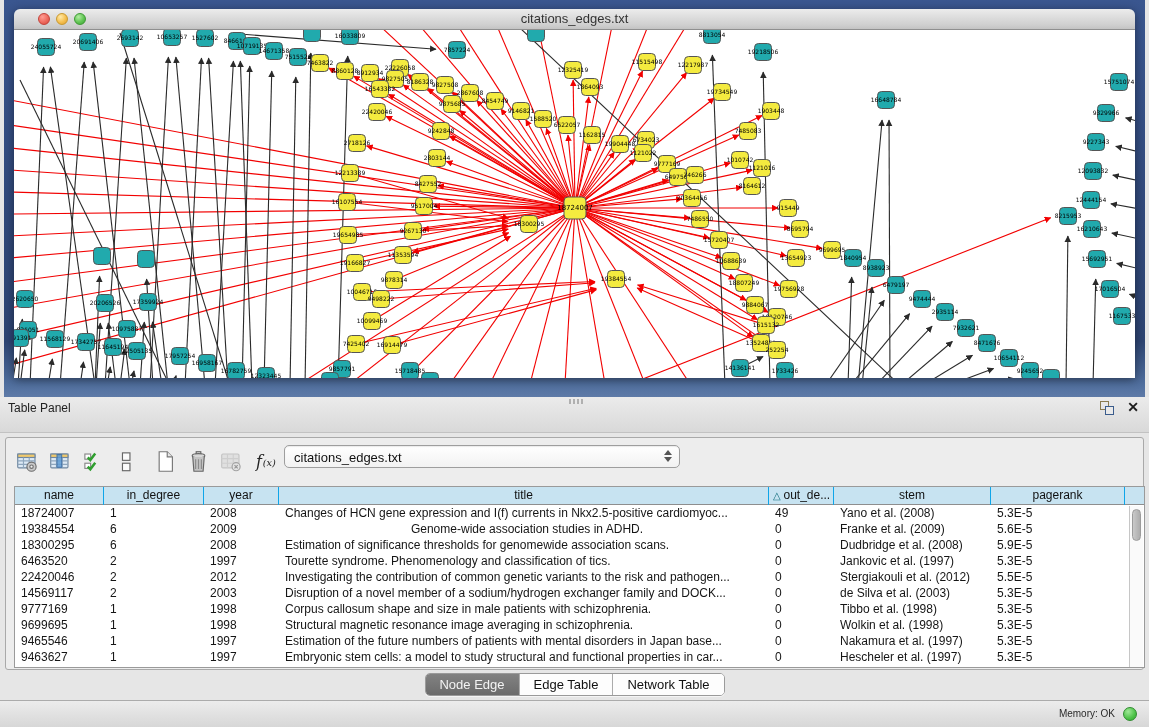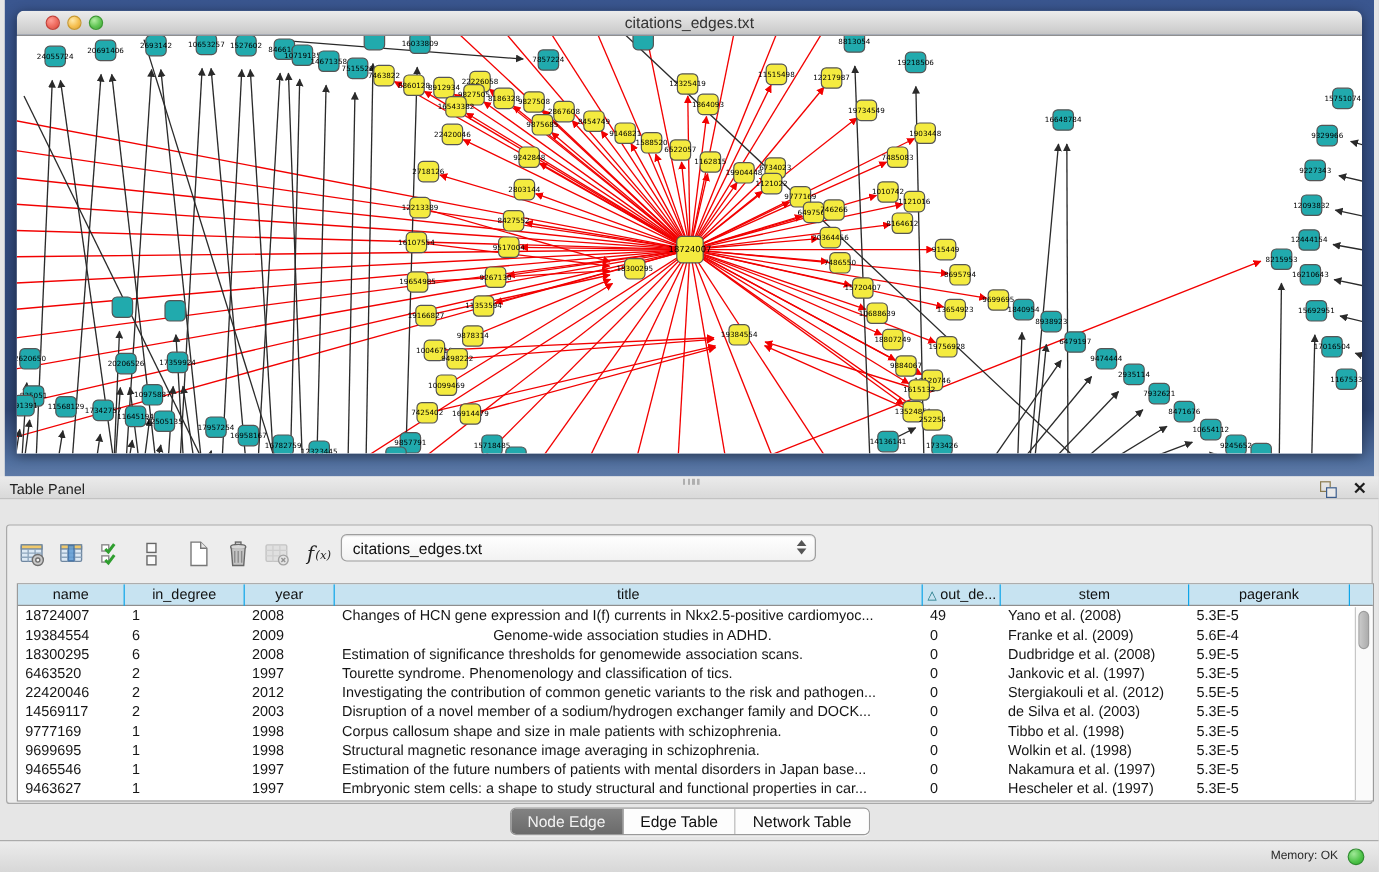--- a/index.html
+++ b/index.html
@@ -20,21 +20,21 @@
   .lights{position:absolute;left:24px;top:4px;display:flex;gap:6px;}
   .light{width:12px;height:12px;border-radius:50%;}
   .light.red{background:radial-gradient(circle at 35% 30%,#ff9d94,#ee6a5e 55%,#d3493c);border:1px solid #c4423a;}
   .light.yellow{background:radial-gradient(circle at 35% 30%,#ffe9a8,#f5bf4f 55%,#dd9f33);border:1px solid #c9992f;}
   .light.green{background:radial-gradient(circle at 35% 30%,#b2eda2,#61c554 55%,#3fa337);border:1px solid #3d9a33;}
   .net-content{position:absolute;left:0;top:21px;width:1121px;height:348px;background:#ffffff;overflow:hidden;}
   .net-content svg{display:block;}
   .net-content text{font-family:"DejaVu Sans",sans-serif;}
 
   
-  .panel-header{position:absolute;left:0;top:397px;width:1149px;height:19px;
+  .panel-header{position:absolute;left:0;top:397px;width:1149px;height:36px;
     background:linear-gradient(180deg,#ebebeb,#d9d9d9);border-bottom:1px solid #c2c2c2;}
   .panel-header .ptitle{position:absolute;left:8px;top:4px;font-size:12px;color:#222;}
   .float-icon{position:absolute;right:34px;top:4px;width:15px;height:15px;cursor:default;}
   .float-icon .sq1{position:absolute;left:0;top:0;width:9px;height:9px;border:1px solid #8a7b4f;}
   .float-icon .sq2{position:absolute;left:5px;top:5px;width:9px;height:9px;border:1px solid #3a5c8c;background:#e9e9e9;}
   .close-icon{position:absolute;right:10px;top:2px;font-size:14px;font-weight:bold;color:#1c1c1c;cursor:default;}
   .grip{position:absolute;left:569px;top:399px;width:14px;height:5px;opacity:.6;
     background:repeating-linear-gradient(90deg,#8a8a8a 0 2px,transparent 2px 4px);}
 
   .card{position:absolute;left:5px;top:437px;width:1139px;height:233px;
@@ -868,21 +868,21 @@
             <div class="td" style="width: 157px;">Yano et al. (2008)</div>
             <div class="td" style="width: 134px;">5.3E-5</div>
           </div>
           <div class="trow">
             <div class="td" style="width: 89px;">19384554</div>
             <div class="td" style="width: 100px;">6</div>
             <div class="td" style="width: 75px;">2009</div>
             <div class="td" style="width: 490px; text-align: center;">Genome-wide association studies in ADHD.</div>
             <div class="td" style="width: 65px;">0</div>
             <div class="td" style="width: 157px;">Franke et al. (2009)</div>
-            <div class="td" style="width: 134px;">5.6E-4</div>
+            <div class="td" style="width: 134px;">5.6E-5</div>
           </div>
           <div class="trow">
             <div class="td" style="width: 89px;">18300295</div>
             <div class="td" style="width: 100px;">6</div>
             <div class="td" style="width: 75px;">2008</div>
             <div class="td" style="width: 490px;">Estimation of significance thresholds for genomewide association scans.</div>
             <div class="td" style="width: 65px;">0</div>
             <div class="td" style="width: 157px;">Dudbridge et al. (2008)</div>
             <div class="td" style="width: 134px;">5.9E-5</div>
           </div>
@@ -937,21 +937,21 @@
             <div class="td" style="width: 75px;">1997</div>
             <div class="td" style="width: 490px;">Estimation of the future numbers of patients with mental disorders in Japan base...</div>
             <div class="td" style="width: 65px;">0</div>
             <div class="td" style="width: 157px;">Nakamura et al. (1997)</div>
             <div class="td" style="width: 134px;">5.3E-5</div>
           </div>
           <div class="trow">
             <div class="td" style="width: 89px;">9463627</div>
             <div class="td" style="width: 100px;">1</div>
             <div class="td" style="width: 75px;">1997</div>
-            <div class="td" style="width: 490px;">Embryonic stem cells: a shape to study structural and functional properties in car...</div>
+            <div class="td" style="width: 490px;">Embryonic stem cells: a model to study structural and functional properties in car...</div>
             <div class="td" style="width: 65px;">0</div>
             <div class="td" style="width: 157px;">Hescheler et al. (1997)</div>
             <div class="td" style="width: 134px;">5.3E-5</div>
           </div>
         </div>
       <div class="vscroll">
         <div class="vthumb"></div>
       </div>
     </div>
   </div>

